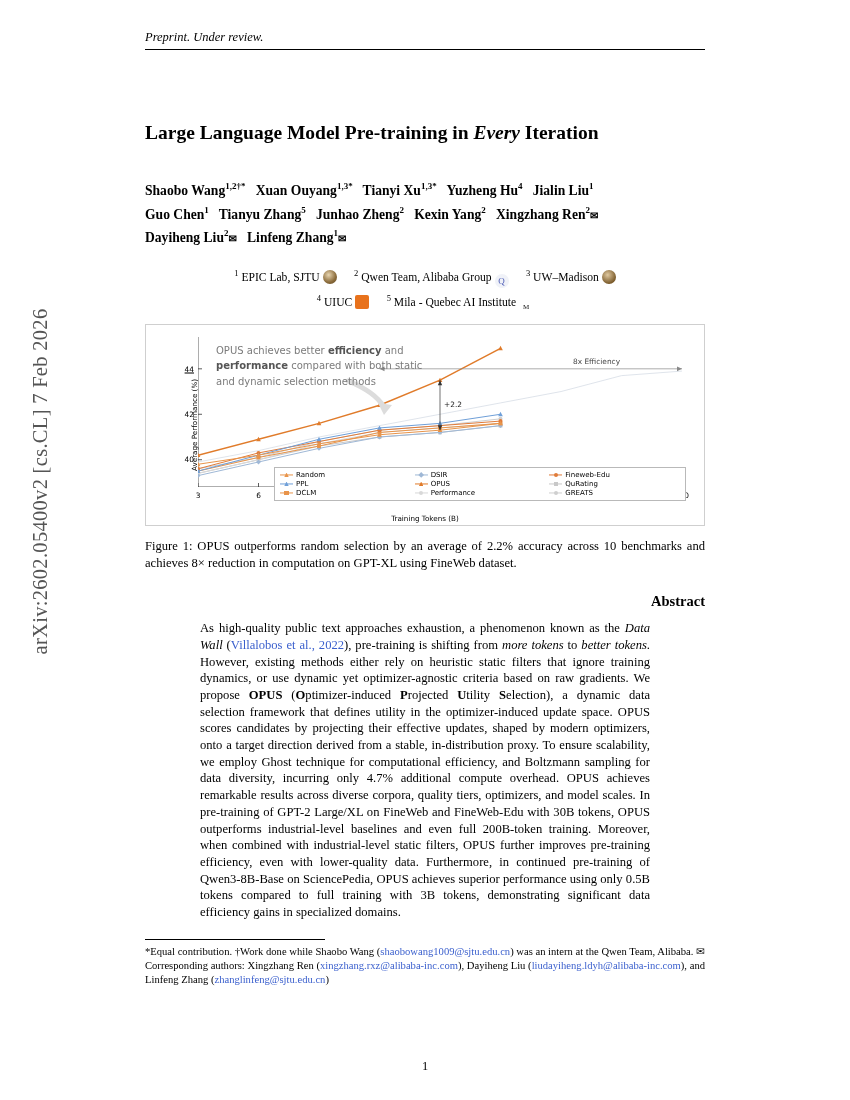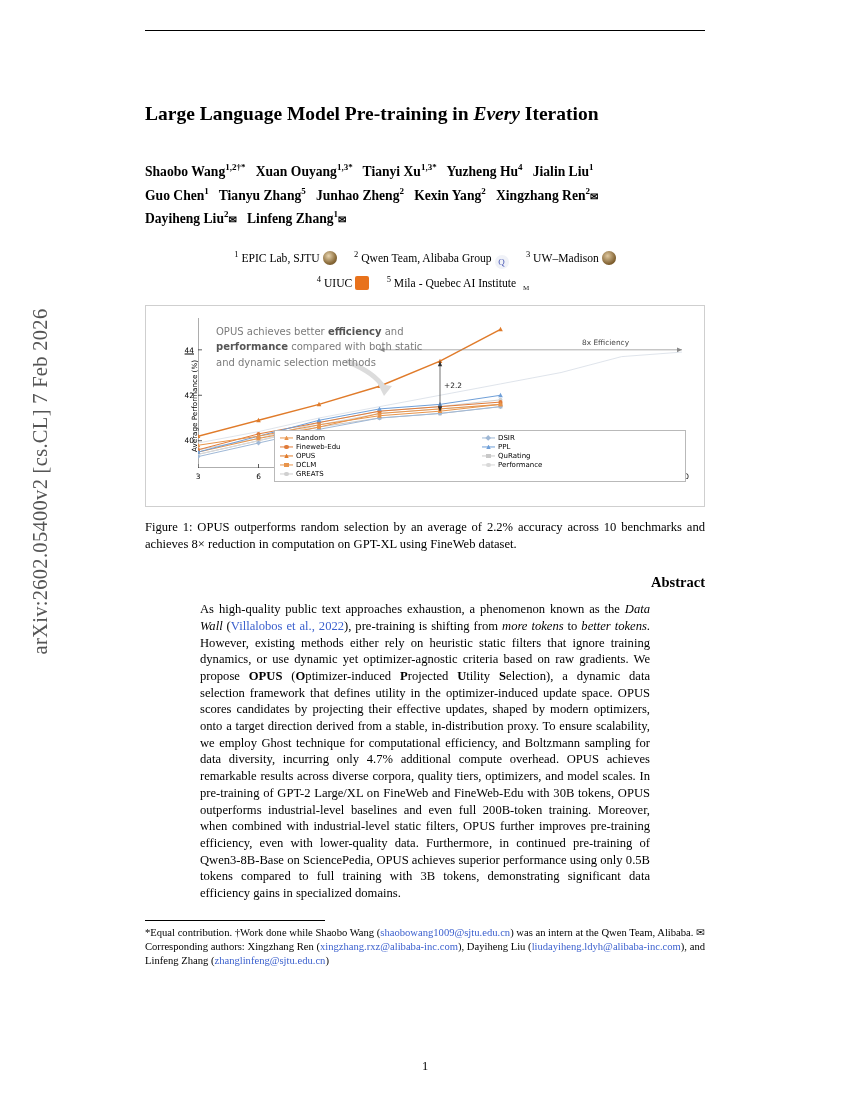--- a/index.html
+++ b/index.html
@@ -203,21 +203,21 @@
     color: #222;
   }
   .legend {
     position: absolute;
     left: 128px; bottom: 24px;
     width: 400px;
     border: 0.8px solid #b9b9b9;
     background: #fff;
     padding: 3px 5px;
     display: grid;
-    grid-template-columns: repeat(2, 1fr);
+    grid-template-columns: repeat(3, 1fr);
     gap: 1px 4px;
     font-family: "DejaVu Sans", sans-serif;
     font-size: 7px;
   }
   .lg-item { display: flex; align-items: center; gap: 3px; white-space: nowrap; }
   .lg-mark { width: 13px; height: 7px; position: relative; flex: none; }
   .lg-mark i {
     position: absolute; left: 0; right: 0; top: 50%;
     height: 1.1px; transform: translateY(-50%); display:block;
   }
@@ -229,20 +229,21 @@
 </style>
 </head>
 <body>
 
 <div class="page">
 
   <div class="arxiv-stamp">arXiv:2602.05400v2  [cs.CL]  7 Feb 2026</div>
 
   <div class="content">
 
+    <div class="runhead">Preprint. Under review.</div>
     <div class="rule"></div>
 
     <div class="title">
       <br>
       <span>Large Language Model Pre-training in </span><span class="it">Every</span><span> Iteration</span>
     </div>
 
     <div class="authors">
       <span><span>Shaobo Wang</span><sup>1,2†*</sup></span>&nbsp;&nbsp;
       <span><span>Xuan Ouyang</span><sup>1,3*</sup></span>&nbsp;&nbsp;
@@ -266,20 +267,21 @@
       <span><sup>3</sup> <span>UW–Madison</span><span class="logo logo-wisc"></span></span>
       <br>
       <span><sup>4</sup> <span>UIUC</span><span class="logo logo-uiuc"></span></span>
       &nbsp;&nbsp;&nbsp;&nbsp;
       <span><sup>5</sup> <span>Mila - Quebec AI Institute</span><span class="logo logo-mila">M</span></span>
     </div>
 
     <div class="figure">
       <div class="chart-wrap">
         <div class="y-axis-label">Average Performance (%)</div>
+        <div class="x-axis-label">Training Tokens (B)</div>
         <div class="plot" id="plot">
           <svg id="chart-svg" width="484" height="150" style="position:absolute;left:0;top:0;">
               <line x1="0" y1="150" x2="484" y2="150" stroke="#333" stroke-width="0.8"></line>
               <line x1="0" y1="0" x2="0" y2="150" stroke="#333" stroke-width="0.8"></line>
               <line x1="0" y1="122.72727272727266" x2="4" y2="122.72727272727266" stroke="#333" stroke-width="0.8"></line>
               <line x1="0" y1="77.27272727272722" x2="4" y2="77.27272727272722" stroke="#333" stroke-width="0.8"></line>
               <line x1="0" y1="31.81818181818177" x2="4" y2="31.81818181818177" stroke="#333" stroke-width="0.8"></line>
               <line x1="0" y1="150" x2="0" y2="146" stroke="#333" stroke-width="0.8"></line>
               <line x1="60.5" y1="150" x2="60.5" y2="146" stroke="#333" stroke-width="0.8"></line>
               <line x1="121" y1="150" x2="121" y2="146" stroke="#333" stroke-width="0.8"></line>
@@ -360,21 +362,21 @@
               <polygon points="242,43.181818181818144 239.8,48.181818181818144 244.2,48.181818181818144" fill="#333"></polygon>
               <polygon points="242,93.18181818181819 239.8,88.18181818181819 244.2,88.18181818181819" fill="#333"></polygon>
               <path d="M150 44 C 170 52, 180 60, 186 70" fill="none" stroke="#dcdcdc" stroke-width="5" stroke-linecap="round"></path>
               <polygon points="186,78 180,66 194,68" fill="#dcdcdc"></polygon>
             </svg>
           <div class="annot" style="left:18px; top:6px; width:215px;">
             <span>OPUS achieves better </span><b>efficiency</b><span> and</span><br>
             <b>performance</b><span> compared with both static</span><br>
             <span>and dynamic selection methods</span>
           </div>
-          <div class="eff-label" id="eff-label" style="left: 376px; top: 19.8182px; padding-left: 8px;">8x Efficiency</div>
+          <div class="eff-label" id="eff-label" style="left: 367px; top: 19.8182px; padding-left: 8px;">8x Efficiency</div>
           <div class="plus-label" id="plus-label" style="left: 246px; top: 63.1818px;">+2.2</div>
         <div class="tick-y" style="top: 122.727px;">40</div>
             <div class="tick-y" style="top: 77.2727px;">42</div>
             <div class="tick-y" style="top: 31.8182px; text-decoration: underline;">44</div>
             <div class="tick-x" style="left: 0px;">3</div>
             <div class="tick-x" style="left: 60.5px;">6</div>
             <div class="tick-x" style="left: 121px;">9</div>
             <div class="tick-x" style="left: 181.5px;">15</div>
             <div class="tick-x" style="left: 242px;">20</div>
             <div class="tick-x" style="left: 302.5px;">30</div>

